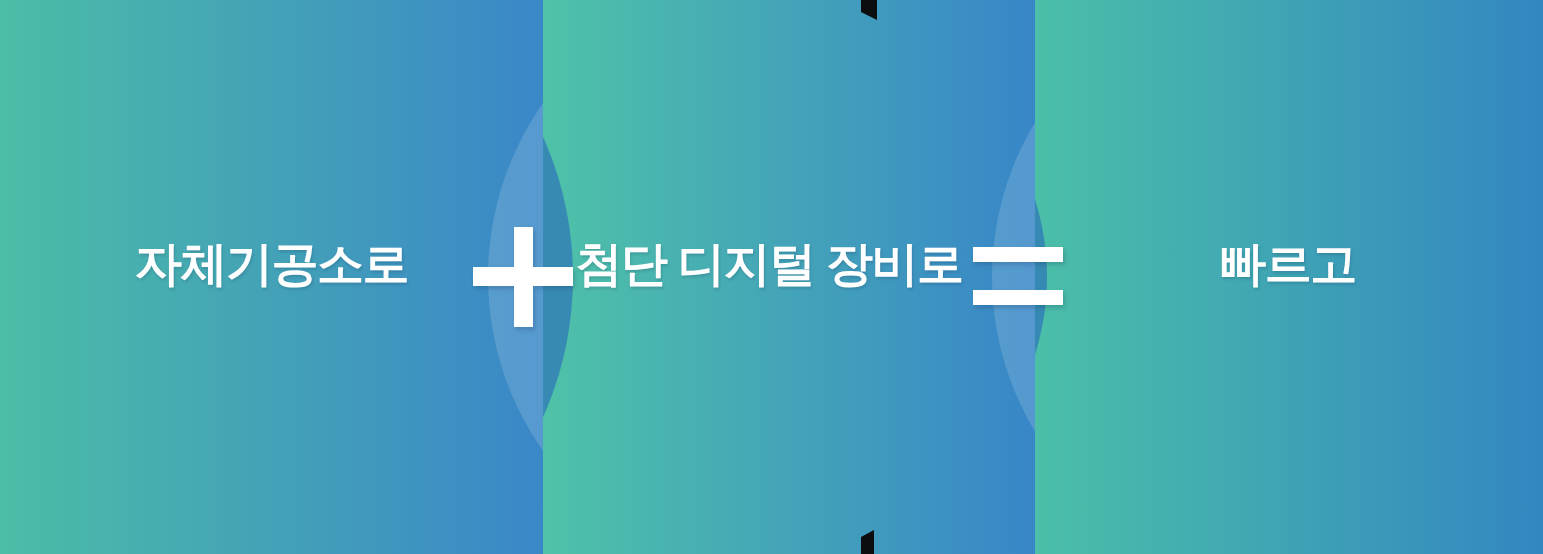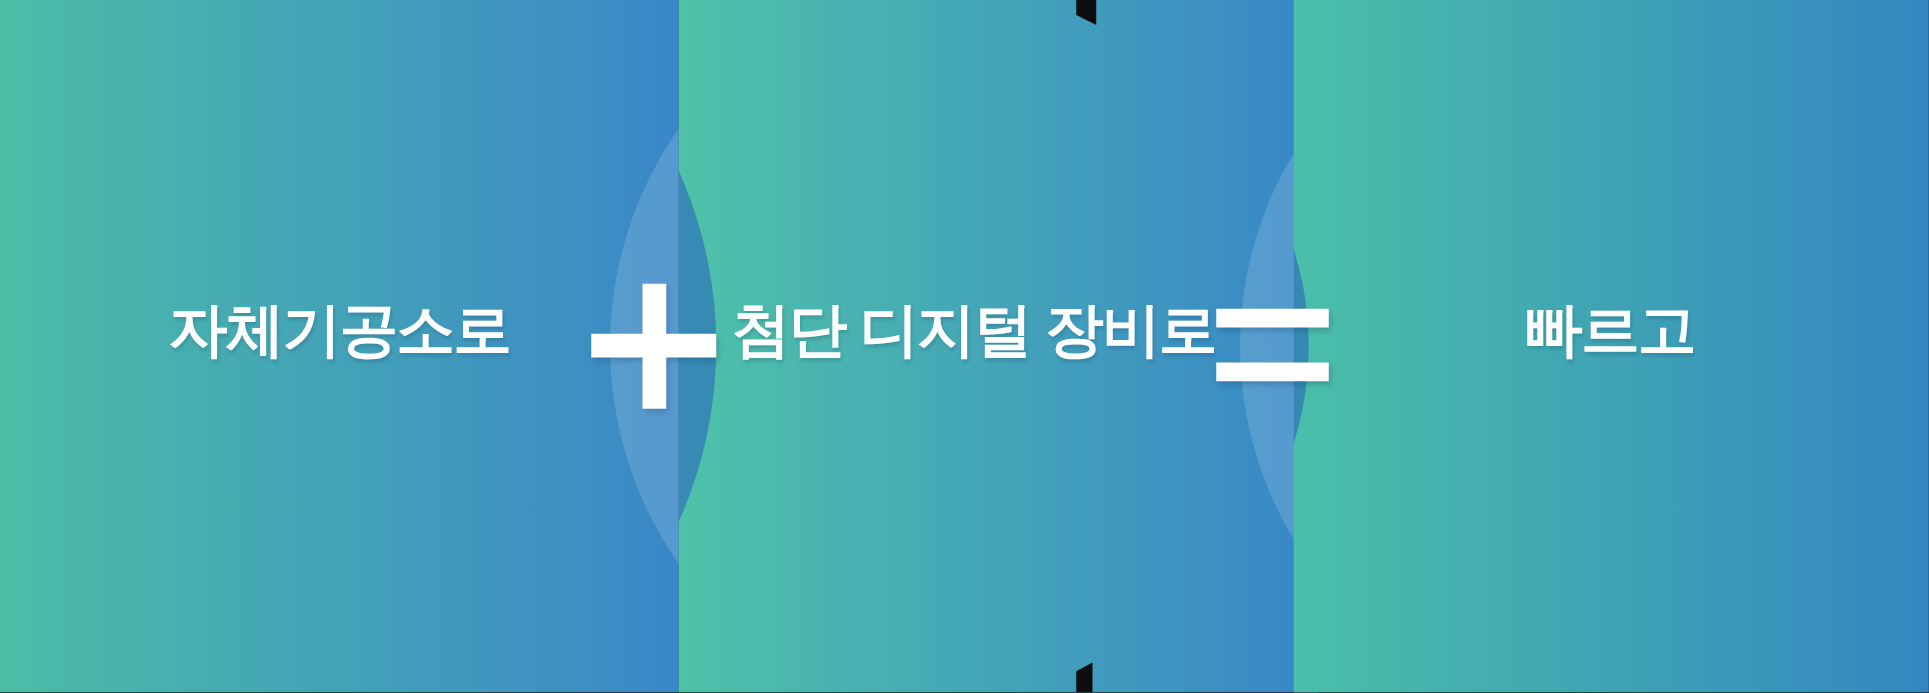--- a/index.html
+++ b/index.html
@@ -4,21 +4,21 @@
 <style>
   html,body{margin:0;padding:0;background:#222;}
   .banner{
     position:relative;
     width:1543px;height:554px;
     overflow:hidden;
     font-family:Liberation Sans, sans-serif;
   }
   .panel{position:absolute;top:0;height:554px;}
   .panel-1{left:0;width:543px;background:linear-gradient(90deg,var(--s1-start),var(--s1-end));}
-  .panel-2{left:543px;width:492px;background:linear-gradient(90deg,var(--s2-start),var(--s2-end));padding-left:20px;}
+  .panel-2{left:543px;width:492px;background:linear-gradient(90deg,var(--s2-start),var(--s2-end));}
   .panel-3{left:1035px;width:549px;background:linear-gradient(90deg,var(--s3-start),var(--s3-end));}
 
   .overlay{position:absolute;left:0;top:0;width:1543px;height:554px;pointer-events:none;}
 
   .panel-text{
     position:absolute;left:0;top:0;width:100%;height:100%;
     display:flex;flex-direction:column;align-items:center;justify-content:center;
     gap:0;
     transform:translateY(-13px);
     color:var(--text-color);

